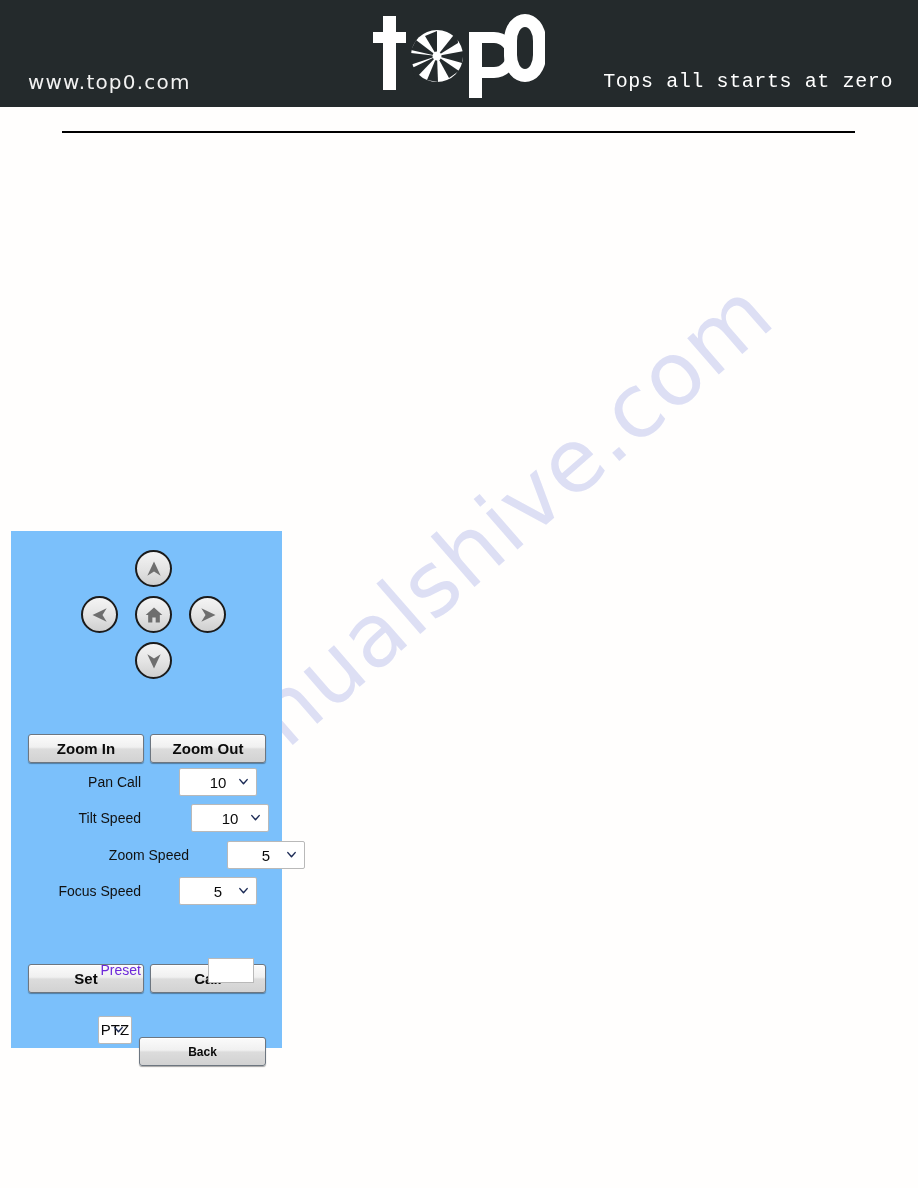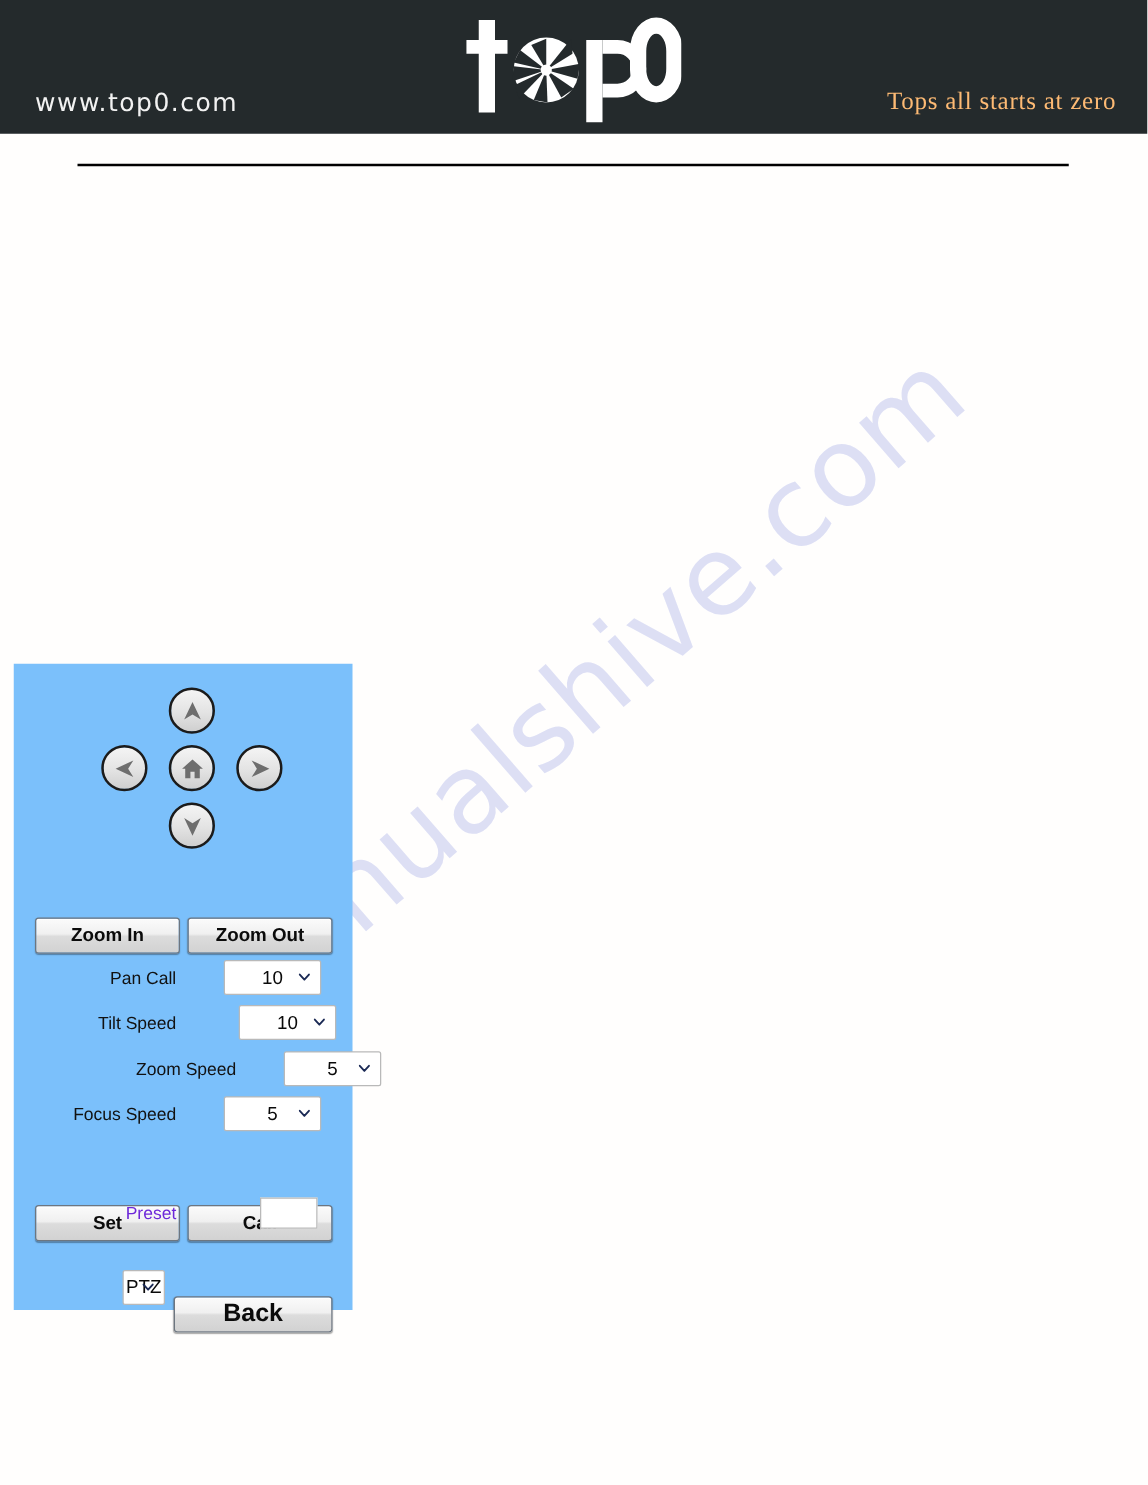--- a/index.html
+++ b/index.html
@@ -32,24 +32,24 @@
     color: #f2f2f2;
     font-size: 20px;
     letter-spacing: 1.2px;
     font-family: "DejaVu Sans", sans-serif;
     white-space: nowrap;
   }
   .header-tagline {
     position: absolute;
     right: 25px;
     top: 70px;
-    color: #fdba74;
+    color: #ffffff;
     font-size: 20px;
     letter-spacing: 0.6px;
-    font-family: Liberation Serif, serif;
+    font-family: Liberation Mono, monospace;
     white-space: nowrap;
   }
   .logo-wrap {
     position: absolute;
     left: 50%;
     top: 8px;
     transform: translateX(-50%);
     height: 92px;
     display: flex;
     align-items: center;
@@ -236,21 +236,21 @@
   .bottom-row {
     position: absolute;
     left: 39px;
     top: 462px;
     width: 216px;
     display: flex;
     align-items: center;
     gap: 7px;
   }
   .bottom-row .sel-box { width: 81px; height: 28px; font-size: 15px; margin-left: 48px; }
-  .bottom-row .win-btn { width: 127px; flex: none; height: 29px; font-size: 20px; }
+  .bottom-row .win-btn { width: 127px; flex: none; height: 29px; font-size: 12px; }
 </style>
 </head>
 <body>
 
 <div class="header-bar">
 
   <div class="header-url">www.top0.com</div>
 
   <div class="logo-wrap">
     <svg class="logo-svg" width="172" height="88" viewBox="0 0 172 88">

